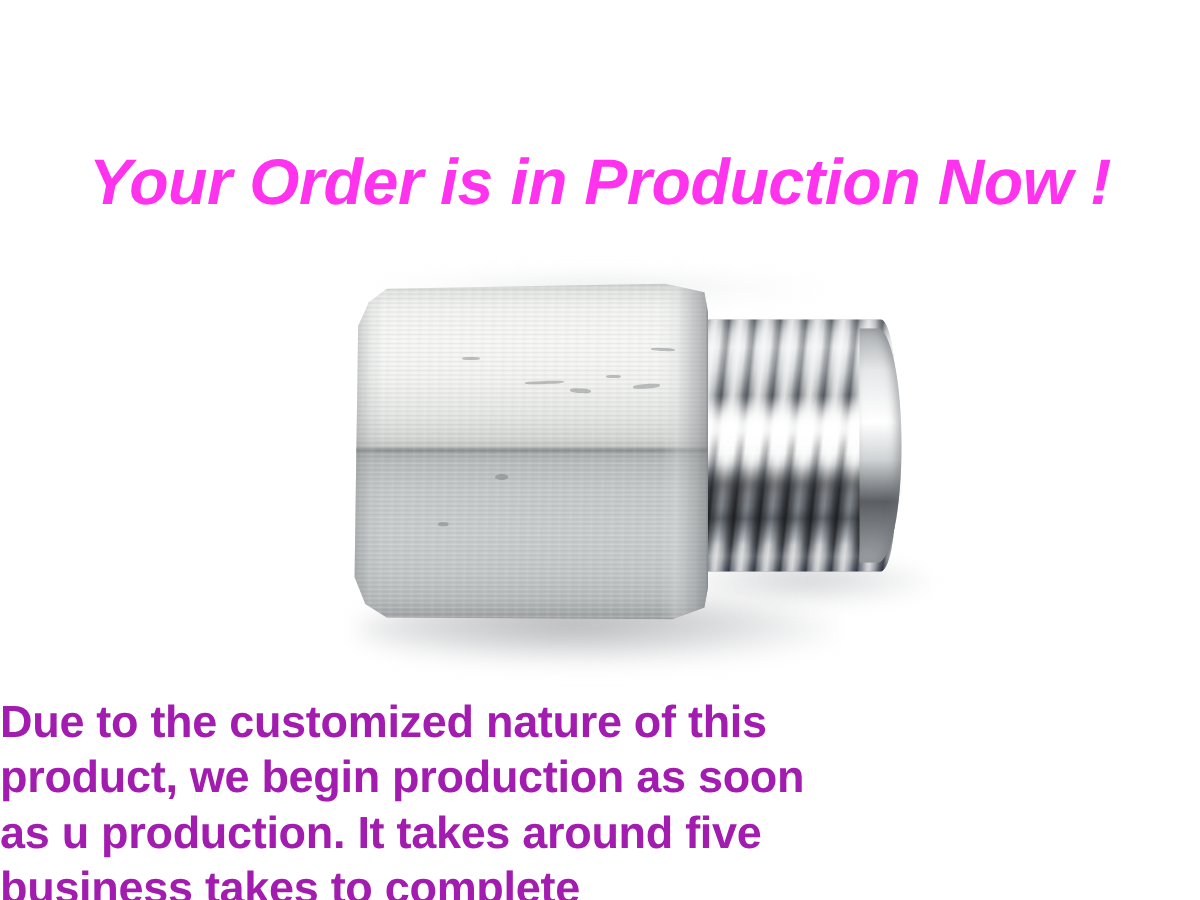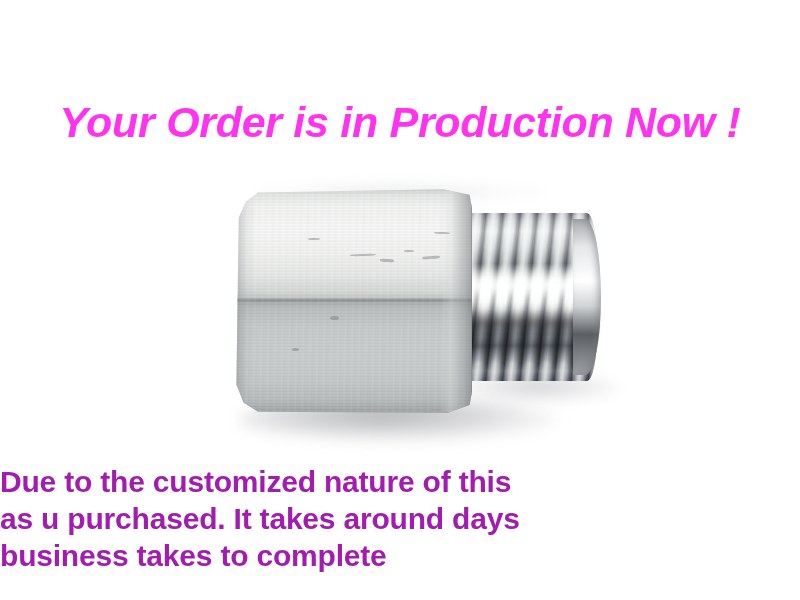--- a/index.html
+++ b/index.html
@@ -377,17 +377,18 @@
         <div class="blem b7"></div>
         <div class="blem b8"></div>
       </div>
       <div class="hex-outline"></div>
     </div>
 
   </div>
 
   <div class="bodycopy">
     <span class="ln">Due to the customized nature of this</span>
-    <span class="ln">as u purchased. It takes around days</span>
+    <span class="ln">product, we begin production as soon</span>
+    <span class="ln">as u production. It takes around five</span>
     <span class="ln">business takes to complete</span>
   </div>
 
 </div>
 
 </body></html>

